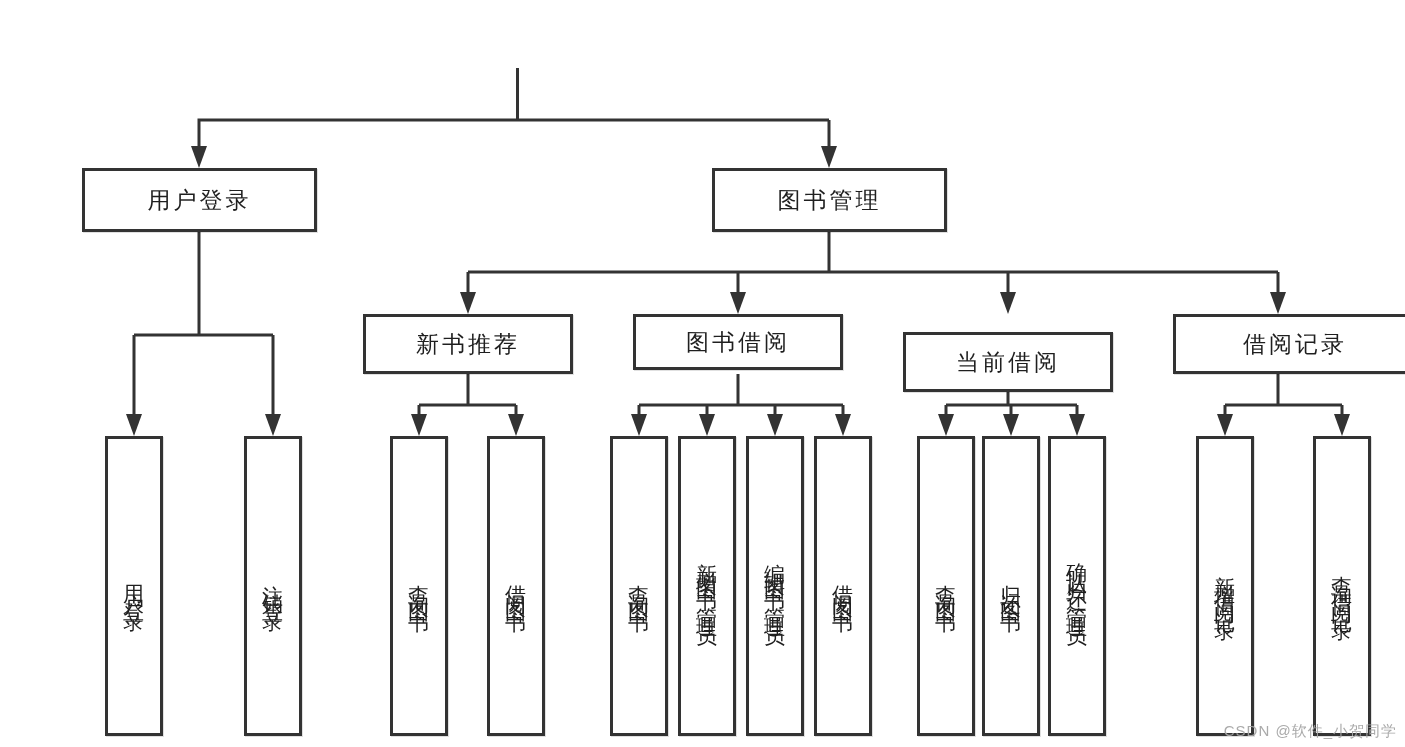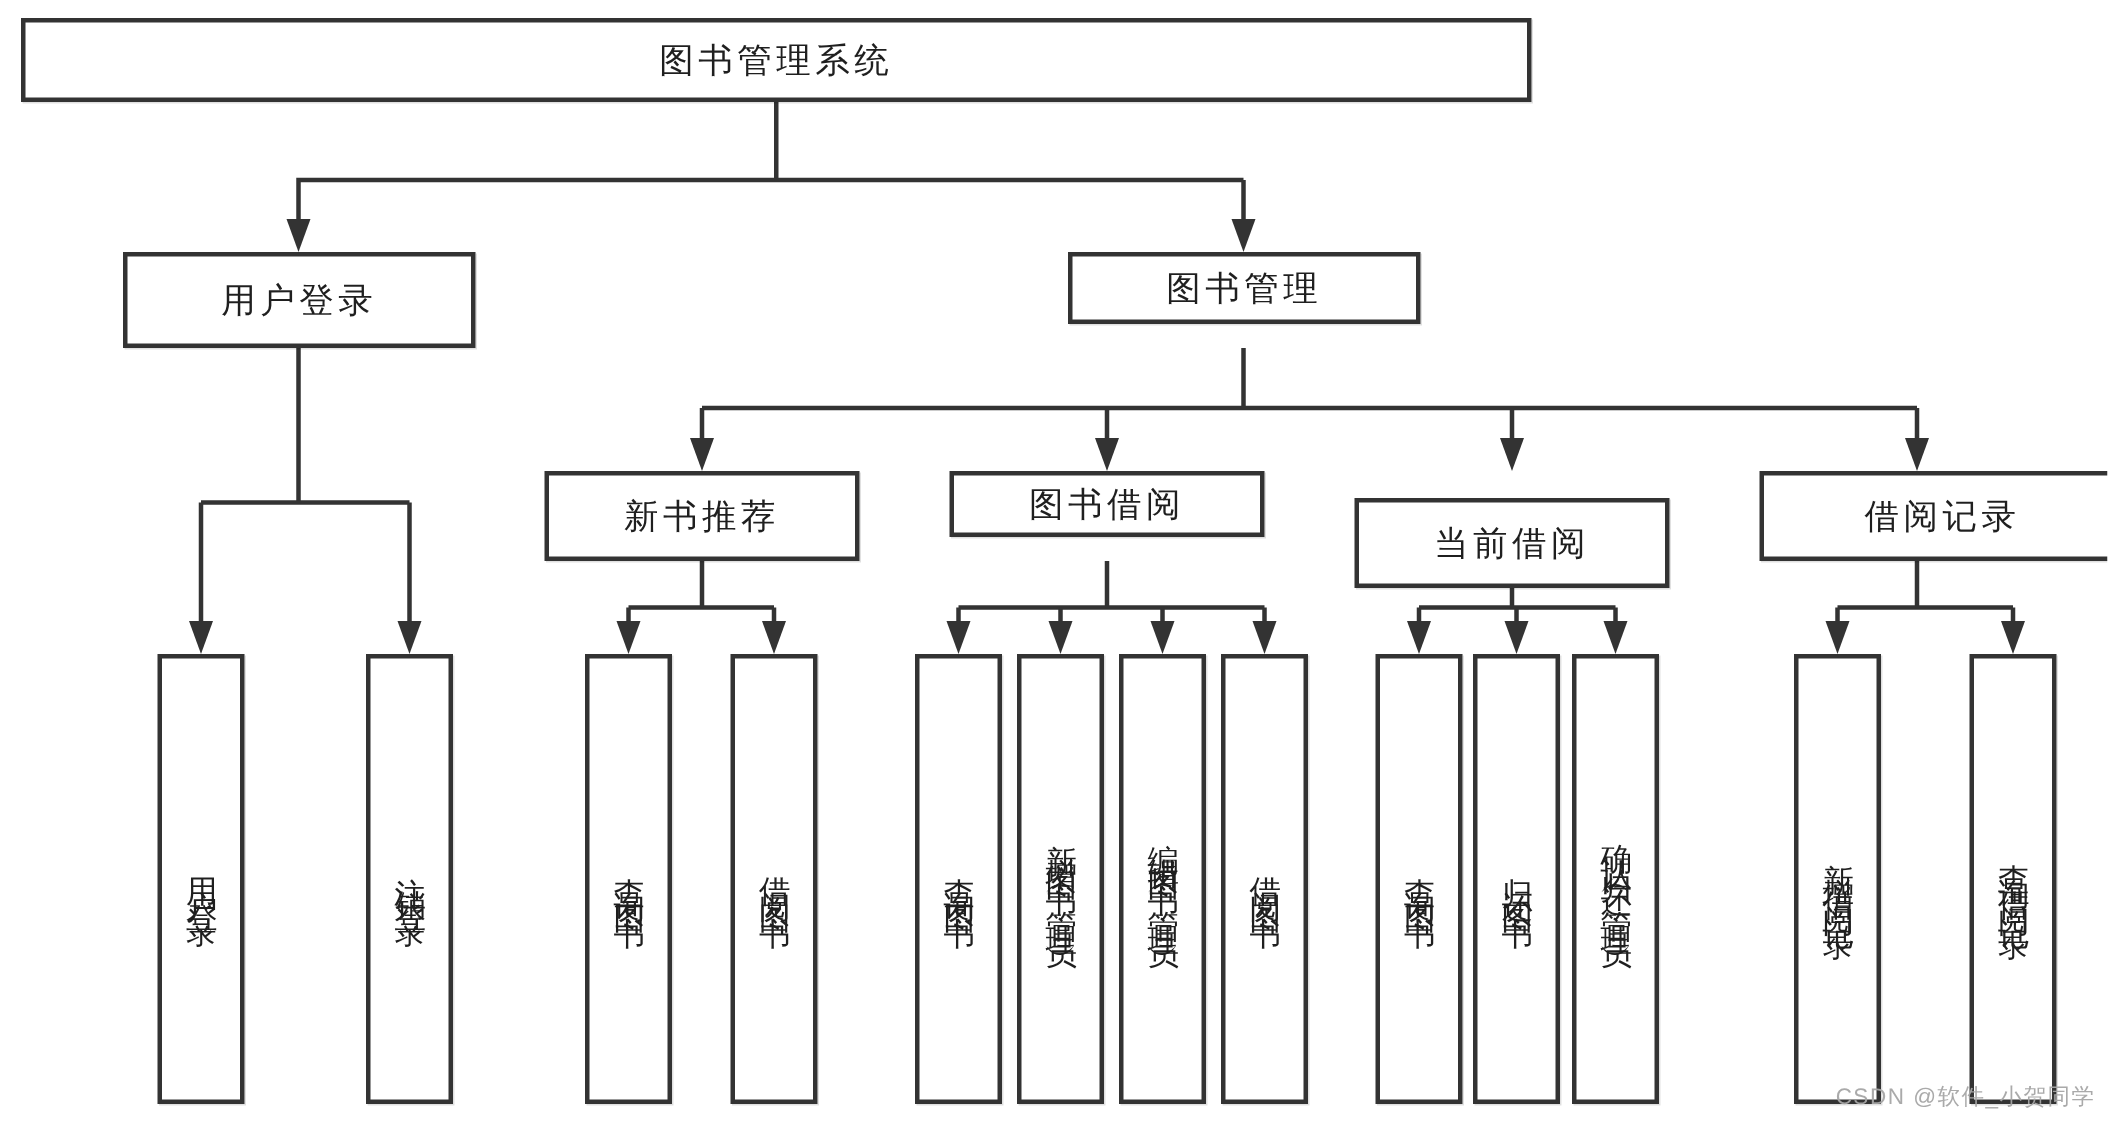--- a/index.html
+++ b/index.html
@@ -58,24 +58,24 @@
     font-size: 15px;
     color: rgba(165,165,165,0.95);
     letter-spacing: 1px;
     z-index: 5;
     white-space: nowrap;
   }
 
   
   #root-box        { left: 14px;  top: 12px;  width: 1007px; height: 56px; }
   #node-user-login { left: 82px;  top: 168px; width: 235px;  height: 64px; }
-  #node-book-mgmt  { left: 712px; top: 168px; width: 235px;  height: 48px; text-align: center; }
+  #node-book-mgmt  { left: 712px; top: 168px; width: 235px;  height: 64px; text-align: center; }
 
   #node-newbook    { left: 363px;  top: 314px; width: 210px; height: 60px; text-align: center; }
-  #node-borrowing  { left: 633px;  top: 314px; width: 210px; height: 44px; }
+  #node-borrowing  { left: 633px;  top: 314px; width: 210px; height: 56px; }
   #node-current    { left: 903px;  top: 332px; width: 210px; height: 60px; }
   #node-records    { left: 1173px; top: 314px; width: 244px; height: 60px; }
 
   #leaf-login          { left: 105px;  }
   #leaf-logout         { left: 244px;  }
   #leaf-rec-query      { left: 390px;  }
   #leaf-rec-borrow     { left: 487px;  }
   #leaf-bor-query      { left: 610px;  }
   #leaf-bor-add        { left: 678px;  }
   #leaf-bor-edit       { left: 746px;  }
@@ -127,23 +127,20 @@
       <polygon points="767,414 783,414 775,436"></polygon>
       <polygon points="835,414 851,414 843,436"></polygon>
       <polygon points="938,414 954,414 946,436"></polygon>
       <polygon points="1003,414 1019,414 1011,436"></polygon>
       <polygon points="1069,414 1085,414 1077,436"></polygon>
       <polygon points="1217,414 1233,414 1225,436"></polygon>
       <polygon points="1334,414 1350,414 1342,436"></polygon>
     </g>
   </svg>
 
-  <div class="box" id="root-box">
-    <span class="hlabel">图书管理系统</span>
-  </div>
 
   <div class="box" id="node-user-login">
     <span class="hlabel">用户登录</span>
   </div>
   <div class="box" id="node-book-mgmt">
     <span class="hlabel">图书管理</span>
   </div>
 
   <div class="box" id="node-newbook">
     <span class="hlabel">新书推荐</span>

